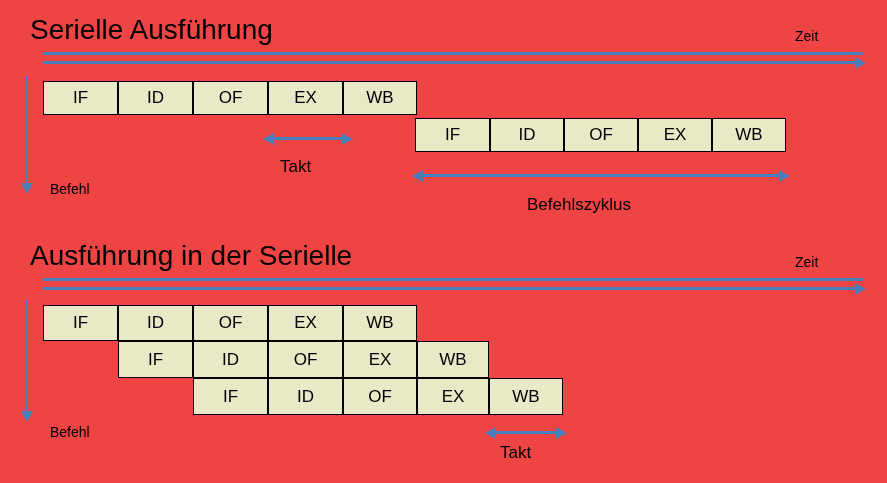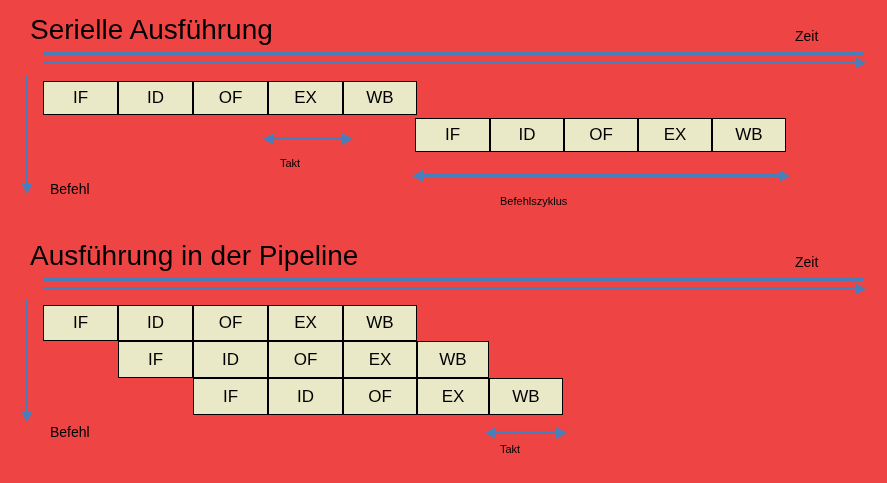--- a/index.html
+++ b/index.html
@@ -23,21 +23,21 @@
     letter-spacing: 0px;
   }
   .axis-label {
     position: absolute;
     font-size: 14px;
     color: #000000;
     white-space: nowrap;
   }
   .caption {
     position: absolute;
-    font-size: 11px;
+    font-size: 17px;
     color: #000000;
     white-space: nowrap;
   }
   .stage-box {
     position: absolute;
     box-sizing: border-box;
     background: #e9e9c8;
     border: 1.6px solid #000000;
     display: flex;
     align-items: center;
@@ -141,26 +141,26 @@
     <div class="dim-arrow" style="left:272px; top:137px; width:72px;"></div>
     <div class="caption" style="left:280px; top:157px;">Takt</div>
 
     <div class="stage-box" style="left:415px; top:118px; width:75px; height:34px;">IF</div>
     <div class="stage-box" style="left:490px; top:118px; width:74px; height:34px;">ID</div>
     <div class="stage-box" style="left:564px; top:118px; width:74px; height:34px;">OF</div>
     <div class="stage-box" style="left:638px; top:118px; width:74px; height:34px;">EX</div>
     <div class="stage-box" style="left:712px; top:118px; width:74px; height:34px;">WB</div>
 
     <div class="dim-arrow" style="left:421px; top:174px; width:360px;"></div>
-    <div class="caption" style="left:500px; top:195px;">Befehlszyklus</div>
+    <div class="caption" style="left:527px; top:195px;">Befehlszyklus</div>
   </div>
 
   <div>
 
-    <div class="title" style="left:30px; top:240px;">Ausführung in der Pipeline</div>
+    <div class="title" style="left:30px; top:240px;">Ausführung in der Serielle</div>
 
     <div class="title-rule" style="left:43px; top:278px; width:820px;"></div>
 
     <div class="axis-label" style="left:795px; top:254px;">Zeit</div>
 
     <div class="time-axis" style="left:43px; top:287px; width:814px;"></div>
 
     <div class="vaxis" style="left:25px; top:300px; height:112px;"></div>
 
     <div class="axis-label" style="left:50px; top:424px;">Befehl</div>

